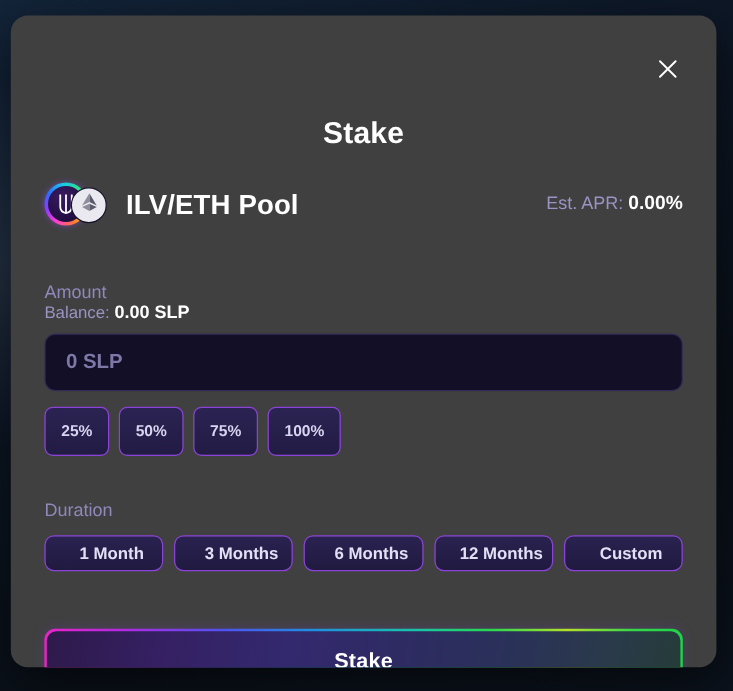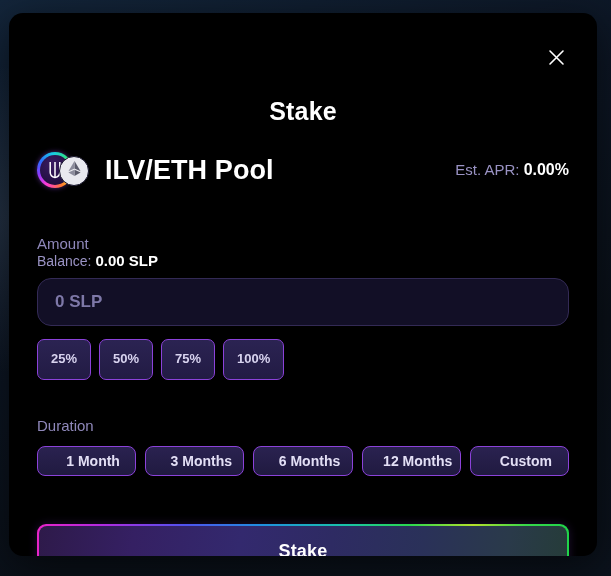--- a/index.html
+++ b/index.html
@@ -21,21 +21,21 @@
       linear-gradient(155deg, #13253a 0%, #0d1726 35%, #0a1018 70%, #0b121c 100%);
   }
 
   
   #modal {
     position: absolute;
     left: 9px;
     top: 13px;
     width: 588px;
     height: 543px;
-    background: #000000;
+    background: #404040;
     border-radius: 14px;
     box-shadow: 0 10px 40px rgba(0,0,0,0.55);
     overflow: hidden;
   }
 
   
   #close-btn {
     position: absolute;
     right: 28px;
     top: 31px;
@@ -126,21 +126,21 @@
     background: #e9e9ef;
     border: 1.5px solid #16142b;
     display: flex;
     align-items: center;
     justify-content: center;
   }
   .eth-coin svg { display: block; }
 
   .pool-name {
     color: #ffffff;
-    font-size: 27px;
+    font-size: 23px;
     font-weight: bold;
     letter-spacing: 0.1px;
   }
 
   .apr {
     font-size: 15px;
     color: #9a93c4;
     white-space: nowrap;
   }
   .apr .apr-value {
@@ -172,21 +172,21 @@
   }
 
   
   .amount-input {
     margin-top: 9px;
     width: 100%;
     box-sizing: border-box;
     height: 48px;
     background: #120f26;
     border: 1px solid #332a55;
-    border-radius: 14px;
+    border-radius: 9px;
     color: #9a93c4;
     font-size: 17px;
     font-weight: bold;
     padding: 0 17px;
     outline: none;
     font-family: "Liberation Sans", sans-serif;
   }
   .amount-input::placeholder { color: #7e78a8; opacity: 1; }
 
   

